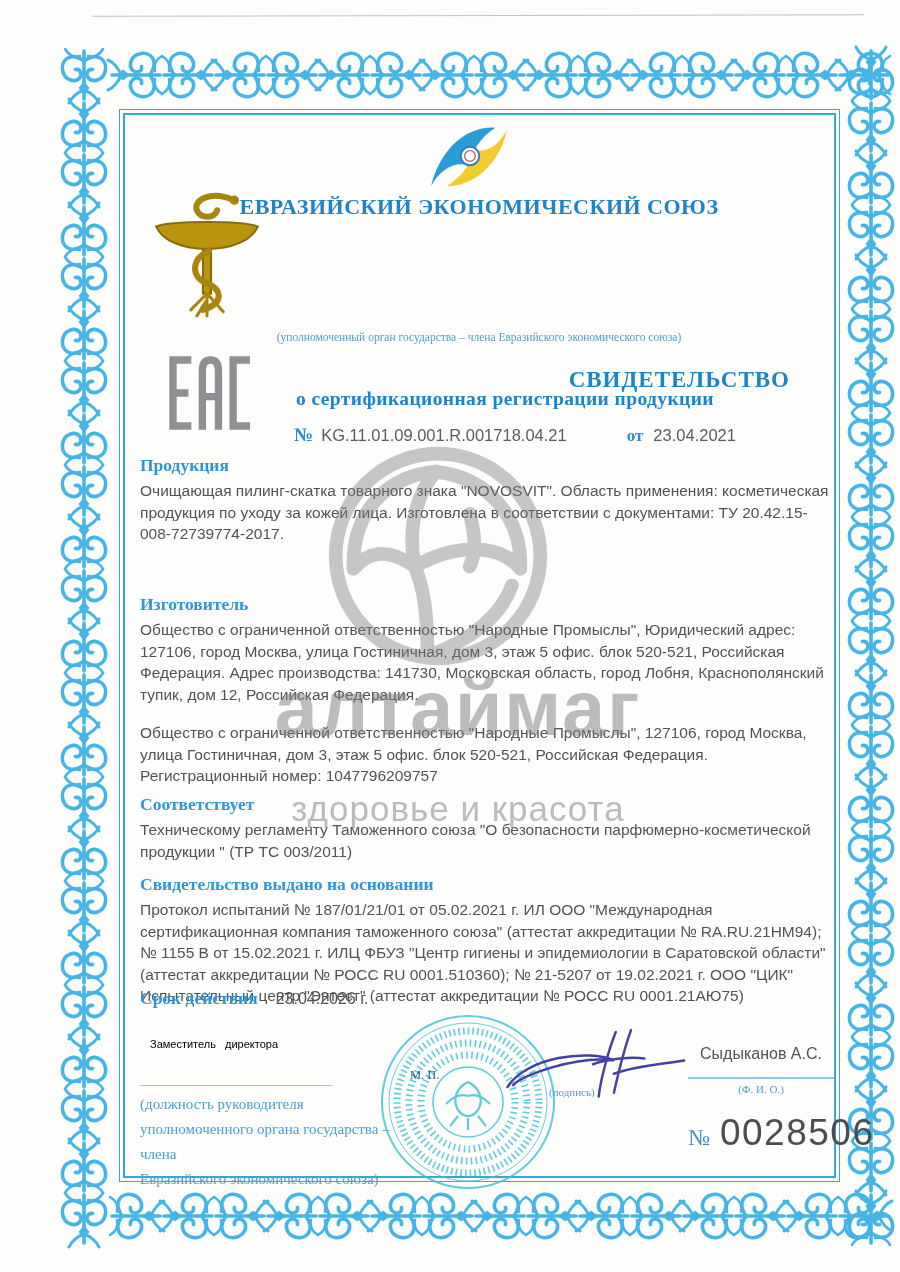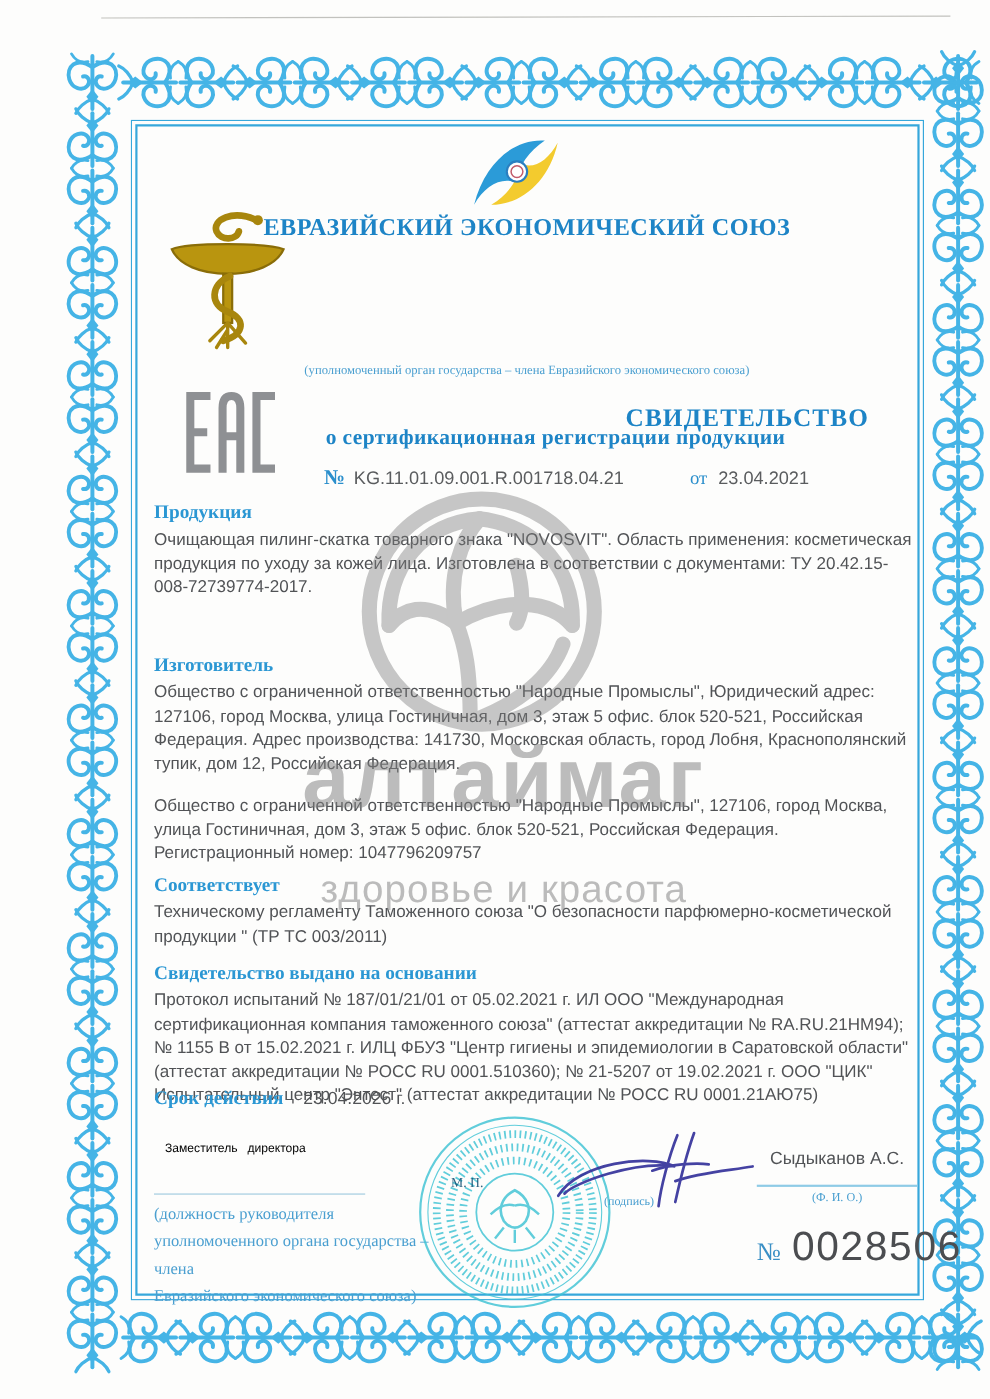--- a/index.html
+++ b/index.html
@@ -19,21 +19,21 @@
   .dept{left:120px;top:233px;width:730px;text-align:center;font-size:15.2px;line-height:19.5px;color:#4f5254;letter-spacing:.2px;}
   .authority-note{left:120px;top:331px;width:718px;text-align:center;
     font-family:"Liberation Serif",serif;font-size:11.5px;color:#4a9fd0;}
   
   .cert-title{left:220px;top:357px;width:570px;text-align:right;
     font-family:"Liberation Serif",serif;font-weight:bold;font-size:23px;color:#1d84c6;letter-spacing:1px;margin-top:10px;}
   .cert-subtitle{left:220px;top:388px;width:570px;text-align:center;
     font-family:"Liberation Serif",serif;font-weight:bold;font-size:19.5px;color:#1d84c6;letter-spacing:.4px;}
   .number-row{left:130px;top:424px;width:770px;text-align:center;color:#5a5c5e;font-size:16.5px;}
   .number-row .nlab{font-family:"Liberation Serif",serif;font-weight:bold;font-size:19px;color:#2b8fcc;margin-right:8px;}
-  .number-row .dlab{font-family:"Liberation Serif",serif;font-weight:normal;font-size:17px;color:#2b8fcc;margin:0 10px 0 60px;}
+  .number-row .dlab{font-family:"Liberation Serif",serif;font-weight:bold;font-size:17px;color:#2b8fcc;margin:0 10px 0 60px;}
   
   .section{left:140px;width:692px;}
   .section h3{margin:0 0 4px 0;font-family:"Liberation Serif",serif;font-weight:bold;font-size:17.5px;color:#2b97d3;}
   .section p{margin:0;font-size:15.5px;line-height:21.5px;color:#515356;}
   .validity-value{font-size:16px;color:#515356;font-family:"Liberation Sans",sans-serif;font-weight:normal;margin-left:18px;}
   
   .position-title{left:150px;top:1038px;font-size:11px;color:#000000;word-spacing:6px;}
   .pos-underline{left:140px;top:1085px;width:192px;height:1px;background:#9cc8dd;}
   .small-note{left:140px;top:1092px;width:260px;font-family:"Liberation Serif",serif;font-size:15px;line-height:25px;color:#4a9fd0;}
   .seal-mark{left:410px;top:1068px;font-family:"Liberation Serif",serif;font-size:12.5px;color:#0c4a6e;opacity:.85;}

